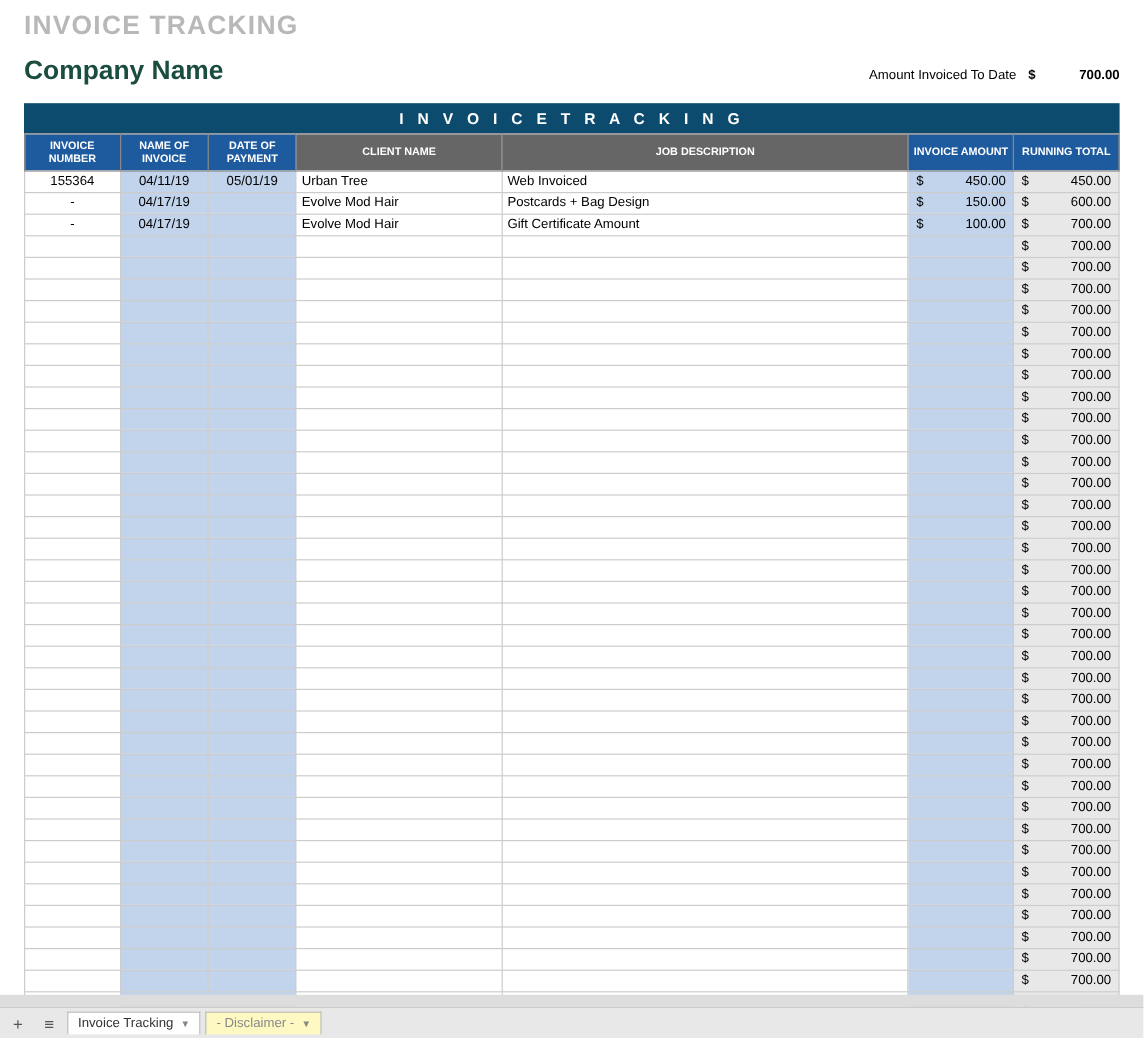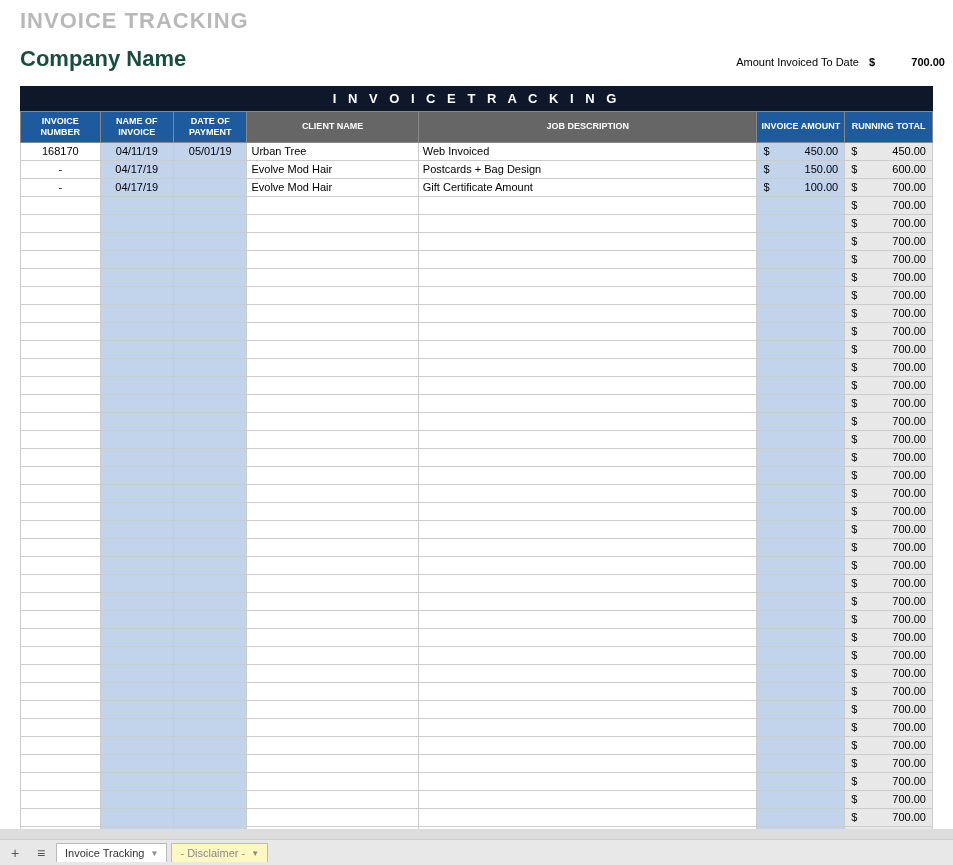--- a/index.html
+++ b/index.html
@@ -1,23 +1,23 @@
 <!DOCTYPE html>
 <html><head>
 <meta charset="utf-8">
 <style>
 * { box-sizing: border-box; margin: 0; padding: 0; }
 body { font-family: Arial, sans-serif; background: #fff; width: 953px; height: 865px; overflow: hidden; position: relative; }
 .page-title { font-size: 22px; font-weight: bold; color: #b8b8b8; letter-spacing: 1px; padding: 8px 20px 4px 20px; }
-.company-row { display: flex; justify-content: space-between; align-items: baseline; padding: 8px 8px 14px 20px; }
+.company-row { display: flex; justify-content: space-between; align-items: baseline; padding: 8px 20px 14px 20px; }
 .company-name { font-size: 22px; font-weight: bold; color: #1a4d3f; }
 .amount-invoiced { font-size: 11px; color: #000; display: flex; align-items: center; gap: 10px; }
 .amount-invoiced .dollar { font-weight: bold; }
 .amount-invoiced .val { font-weight: bold; min-width: 60px; text-align: right; }
-.banner { background: #0f172a; color: #fff; text-align: center; font-weight: bold; letter-spacing: 4px; font-size: 13px; padding: 5px 0; margin: 0 20px; }
+.banner { background: #0c4a6e; color: #fff; text-align: center; font-weight: bold; letter-spacing: 4px; font-size: 13px; padding: 5px 0; margin: 0 20px; }
 .grid { margin: 0 20px; border-collapse: collapse; table-layout: fixed; width: calc(100% - 40px); }
 .grid th { background: #666; color: #fff; font-size: 9px; font-weight: bold; text-align: center; padding: 4px 2px; border: 1px solid #888; line-height: 1.2; }
 .grid th.blue { background: #1d5a9e; }
 .grid td { border: 1px solid #ccc; font-size: 11px; padding: 2px 4px; height: 18px; vertical-align: middle; }
 .col-invnum { width: 78px; }
 .col-dateinv { width: 72px; }
 .col-datepay { width: 72px; }
 .col-client { width: 168px; }
 .col-job { width: 332px; }
 .col-amount { width: 86px; }
@@ -67,21 +67,21 @@
       <th class="blue">NAME OF INVOICE</th>
       <th class="blue">DATE OF PAYMENT</th>
       <th>CLIENT NAME</th>
       <th>JOB DESCRIPTION</th>
       <th class="blue">INVOICE AMOUNT</th>
       <th class="blue">RUNNING TOTAL</th>
     </tr>
   </thead>
   <tbody id="tbody">
       <tr>
-        <td class="cell-white" style="text-align: center;">168170</td>
+        <td class="cell-white" style="text-align: center;">155364</td>
         <td class="cell-blue">04/11/19</td>
         <td class="cell-blue">05/01/19</td>
         <td class="cell-white">Urban Tree</td>
         <td class="cell-white">Web Invoiced</td>
         <td class="cell-blue">
           <div class="money">
             <span class="sym">$</span>
             <span class="num">450.00</span>
           </div>
         </td>

